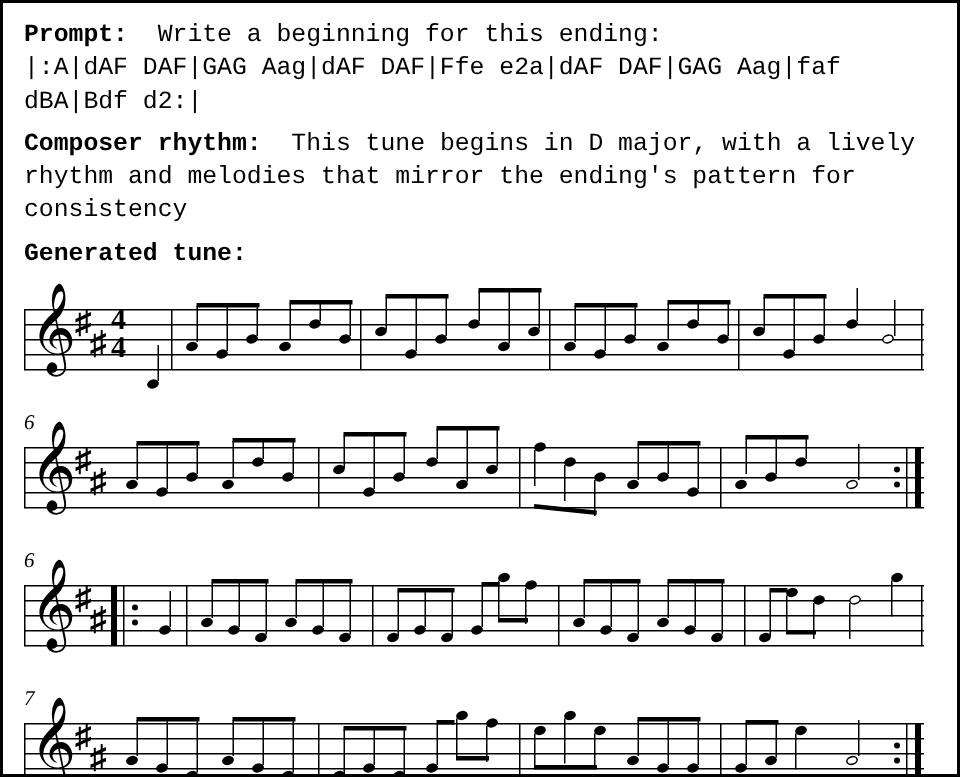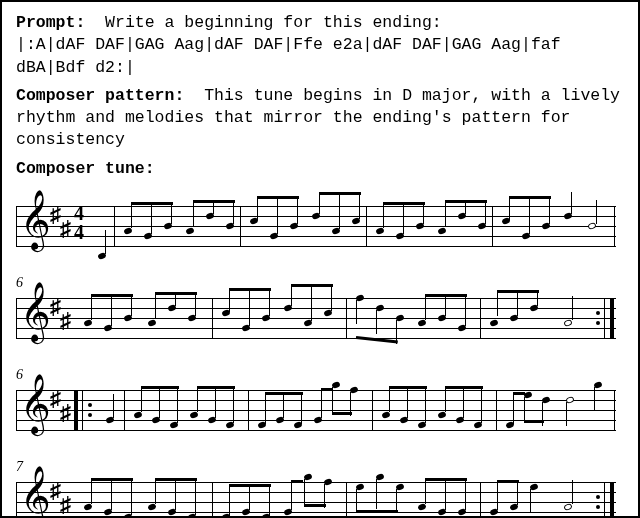--- a/index.html
+++ b/index.html
@@ -108,23 +108,23 @@
     top: -4px;
     left: 0;
   }
 </style>
 </head>
 <body>
 
 <div class="txt-block"><span class="bold">Prompt:</span><span>  Write a beginning for this ending:
 |:A|dAF DAF|GAG Aag|dAF DAF|Ffe e2a|dAF DAF|GAG Aag|faf dBA|Bdf d2:|</span></div>
 
-<div class="txt-block"><span class="bold">Composer pattern:</span><span>  This tune begins in D major, with a lively rhythm and melodies that mirror the ending's pattern for consistency</span></div>
-
-<div class="txt-block bold">Composer tune:</div>
+<div class="txt-block"><span class="bold">Composer rhythm:</span><span>  This tune begins in D major, with a lively rhythm and melodies that mirror the ending's pattern for consistency</span></div>
+
+<div class="txt-block bold">Generated tune:</div>
 
 <div class="score">
 
   <div class="system">
     <div class="staff-lines">
       <div style="top:0"></div>
         <div style="top:10px"></div>
         <div style="top:20px"></div>
         <div style="top:30px"></div>
         <div style="top:40px"></div>

